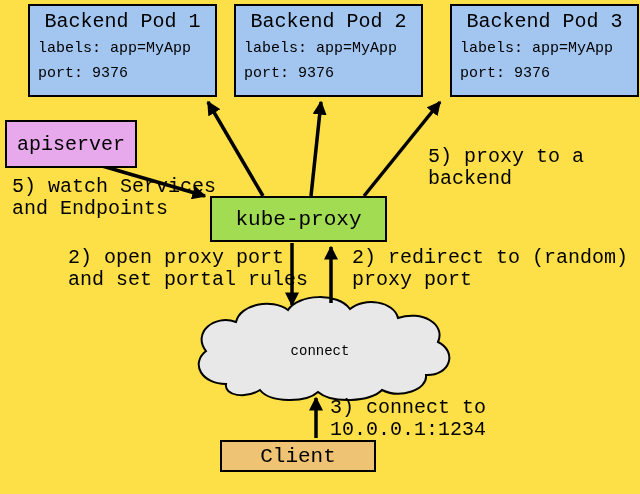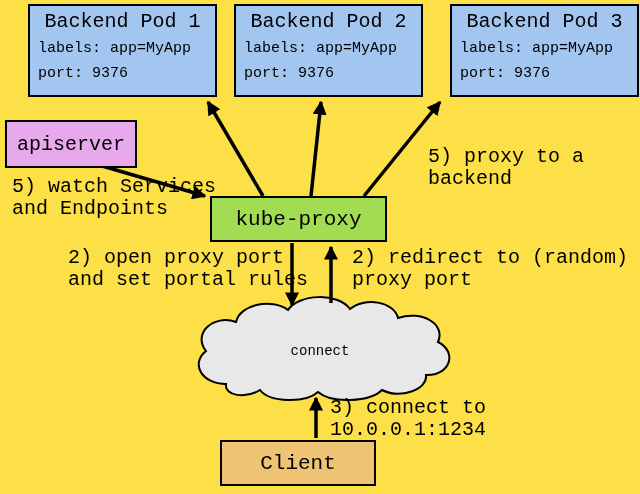--- a/index.html
+++ b/index.html
@@ -58,21 +58,21 @@
     left: 5px; top: 120px; width: 132px; height: 48px;
     background: var(--apiserver-fill, #e8a8ec);
     font-size: 20px;
   }
   .kube-proxy {
     left: 210px; top: 196px; width: 177px; height: 46px;
     background: var(--kubeproxy-fill, #a2dc52);
     font-size: 21px;
   }
   .client {
-    left: 220px; top: 440px; width: 156px; height: 46px;
+    left: 220px; top: 440px; width: 156px; height: 32px;
     background: var(--client-fill, #eec374);
     font-size: 21px;
   }
   .note {
     position: absolute;
     font-size: 20px;
     line-height: 22px;
     white-space: pre-line;
   }
   .note-1 { left: 12px;  top: 176px; }

